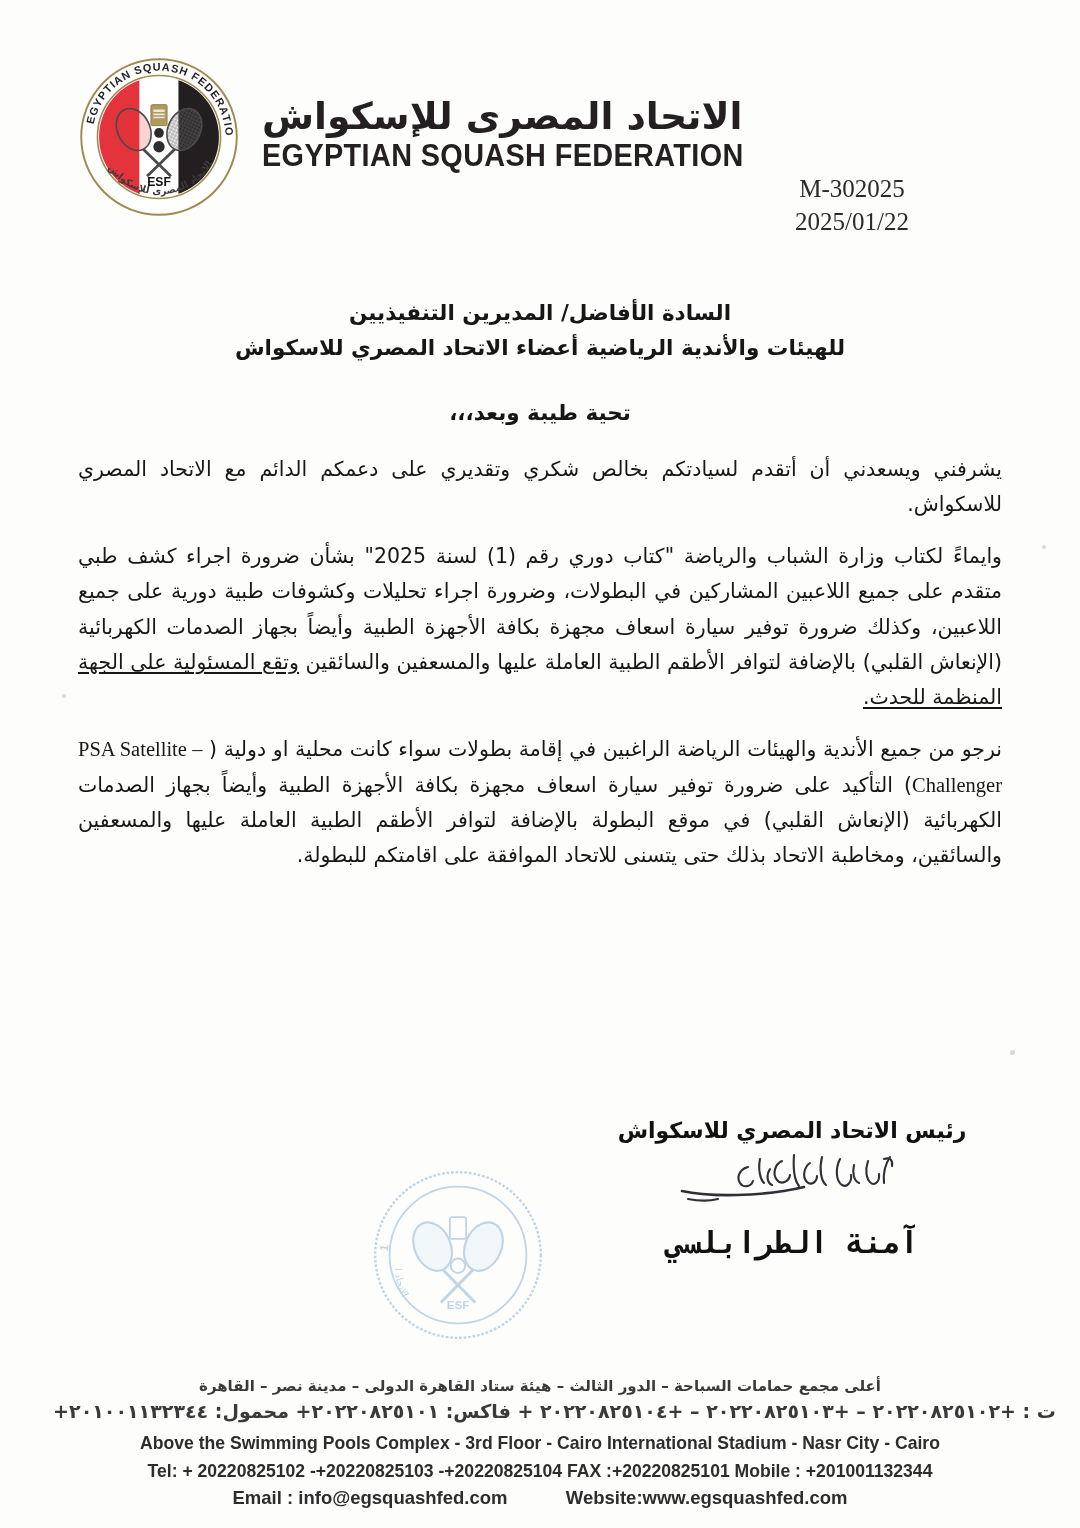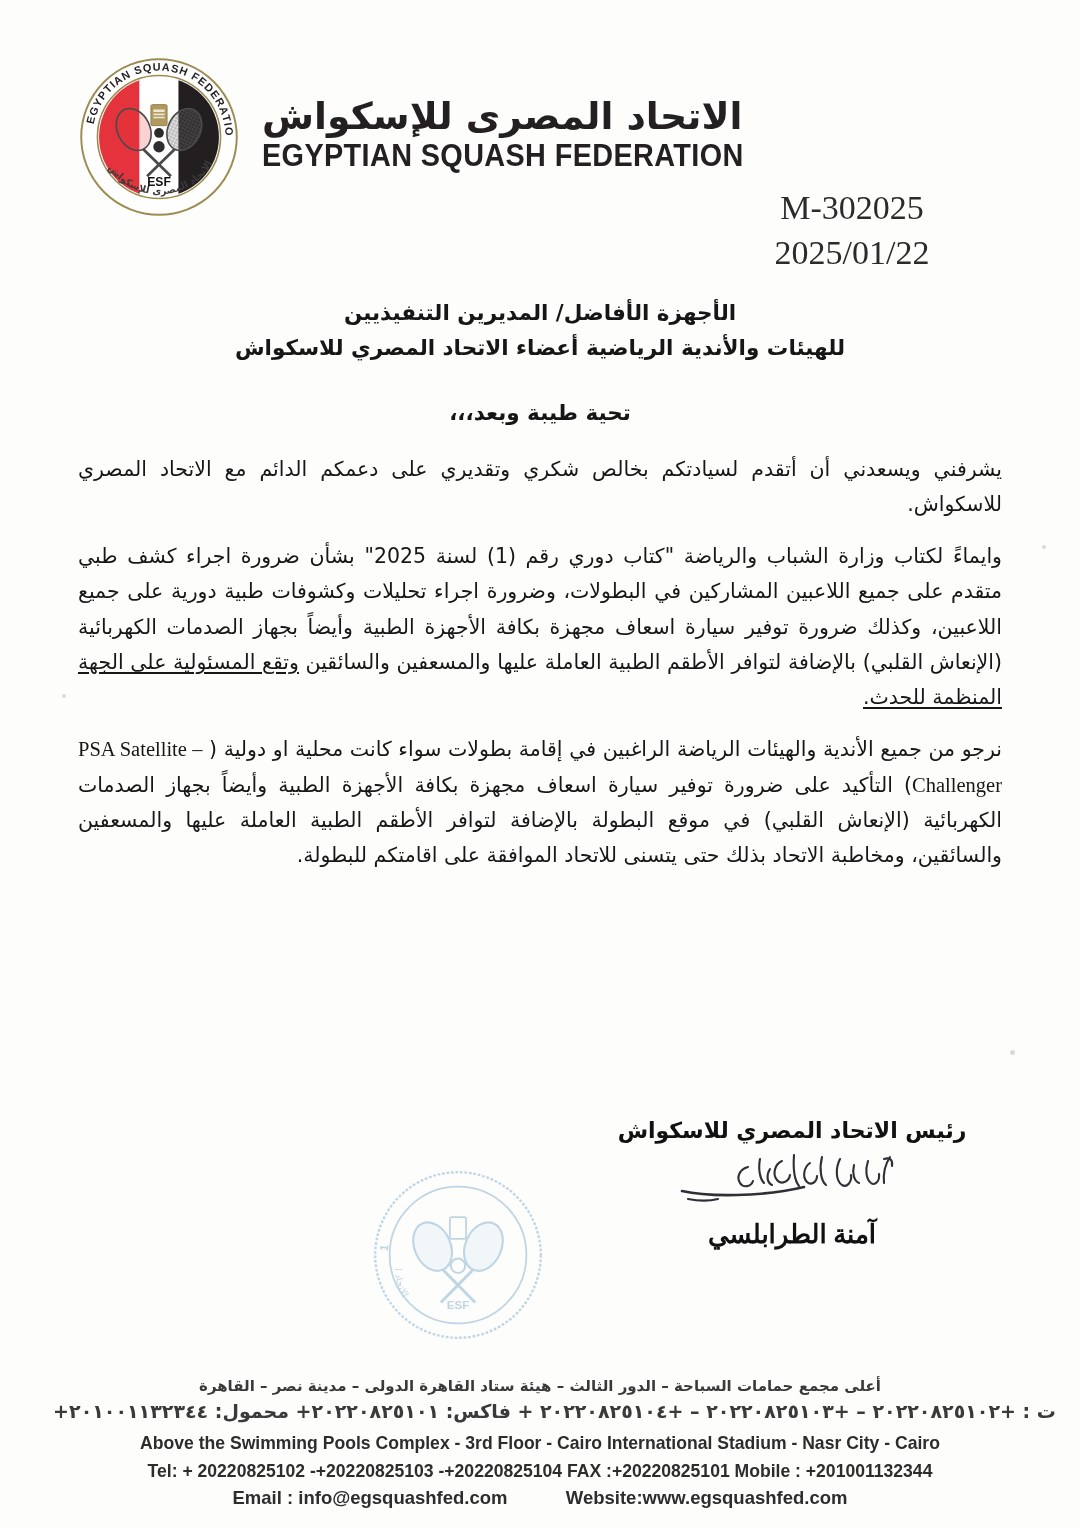--- a/index.html
+++ b/index.html
@@ -76,26 +76,26 @@
     margin-top: 5px;
     white-space: nowrap;
     font-family: "Liberation Sans", sans-serif;
     transform: scaleX(0.93);
     transform-origin: left center;
   }
 
   
   .ref-block {
     position: absolute;
-    top: 186px;
+    top: 172px;
     left: 742px;
     direction: ltr;
     text-align: center;
     font-family: "Liberation Serif", "DejaVu Serif", serif;
-    font-size: 34px;
+    font-size: 25px;
     color: #2b2b2b;
     line-height: 1.32;
     width: 220px;
   }
   .ref-block div { white-space: nowrap; }
 
   
   .content {
     position: absolute;
     top: 296px;
@@ -166,25 +166,25 @@
     color: #111;
     font-family: "DejaVu Sans", sans-serif;
     letter-spacing: -0.3px;
   }
   .sig-scribble {
     height: 68px;
     position: relative;
     margin-top: 2px;
   }
   .sig-name {
-    font-size: 26px;
+    font-size: 30px;
     font-weight: 700;
     color: #111;
-    margin-top: 6px;
-    font-family: Liberation Serif, serif;
+    margin-top: 12px;
+    font-family: Liberation Mono, monospace;
   }
   .stamp {
     position: absolute;
     top: 1164px;
     right: 532px;
     width: 180px;
     height: 182px;
     opacity: 0.55;
   }
 
@@ -293,21 +293,21 @@
   </div>
 
   <div class="ref-block">
     <div>M-302025</div>
     <div>2025/01/22</div>
   </div>
 
   <div class="content">
 
     <div class="addressee">
-      <div class="l1">الأجهزة الأفاضل/ المديرين التنفيذيين</div>
+      <div class="l1">السادة الأفاضل/ المديرين التنفيذيين</div>
       <div class="l2">للهيئات والأندية الرياضية أعضاء الاتحاد المصري للاسكواش</div>
     </div>
 
     <div class="greeting">تحية طيبة وبعد،،،</div>
 
     <p class="para">يشرفني ويسعدني أن أتقدم لسيادتكم بخالص شكري وتقديري على دعمكم الدائم مع الاتحاد المصري للاسكواش.</p>
 
 
     <p class="para"><span>وايماءً لكتاب وزارة الشباب والرياضة "كتاب دوري رقم (1) لسنة 2025" بشأن ضرورة اجراء كشف طبي متقدم على جميع اللاعبين المشاركين في البطولات، وضرورة اجراء تحليلات وكشوفات طبية دورية على جميع اللاعبين، وكذلك ضرورة توفير سيارة اسعاف مجهزة بكافة الأجهزة الطبية وأيضاً بجهاز الصدمات الكهربائية (الإنعاش القلبي) بالإضافة لتوافر الأطقم الطبية العاملة عليها والمسعفين والسائقين </span><span class="u">وتقع المسئولية على الجهة المنظمة للحدث.</span></p>
 

